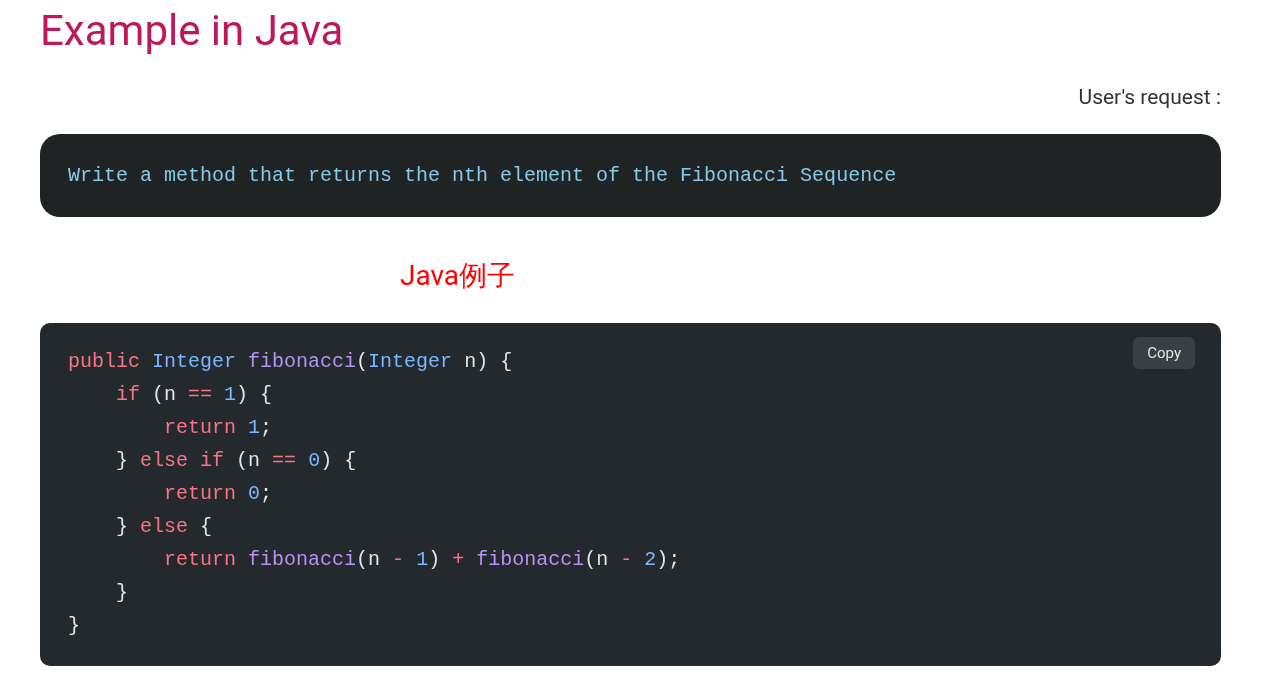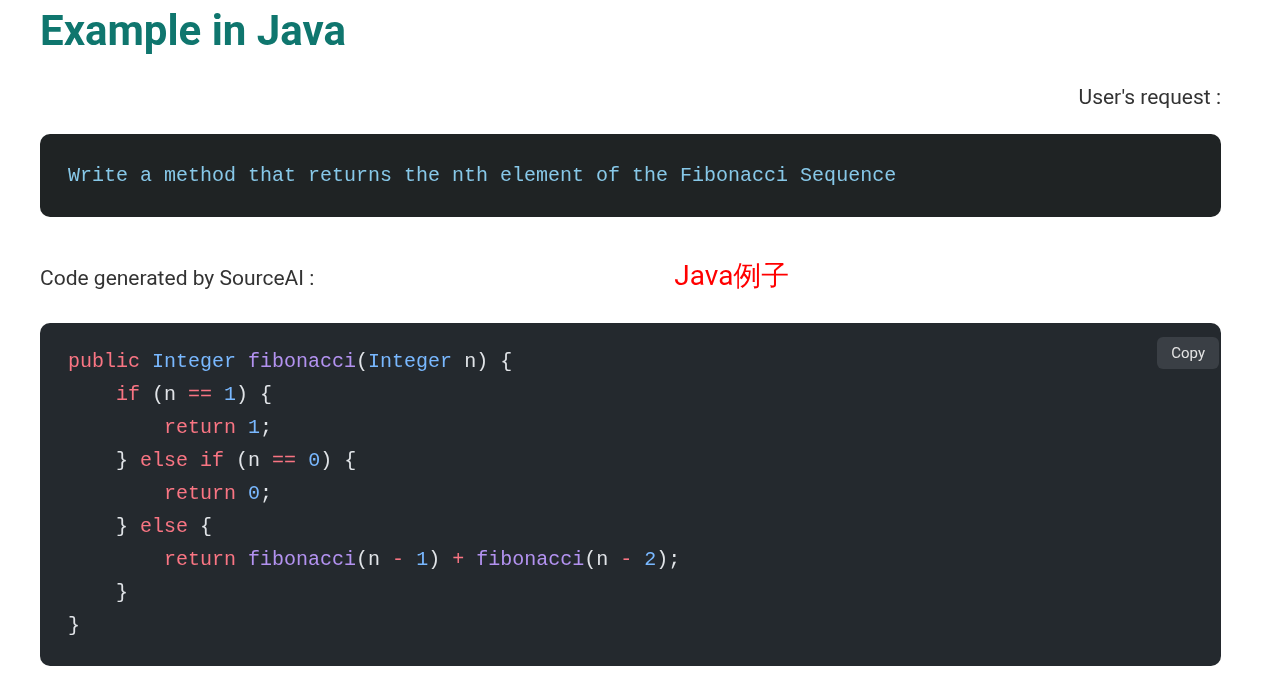--- a/index.html
+++ b/index.html
@@ -8,35 +8,35 @@
       box-sizing: border-box;
     }
     body {
       font-family: -apple-system, BlinkMacSystemFont, "Segoe UI", Roboto, sans-serif;
       background: #ffffff;
       padding: 0 40px;
       width: 1261px;
     }
     .heading {
       font-size: 42px;
-      font-weight: 700;
-      color: #0f766e;
+      font-weight: 400;
+      color: #be185d;
       margin-bottom: 30px;
       margin-top: 6px;
     }
     .label-text {
       font-size: 21px;
       color: #333333;
       margin-bottom: 25px;
       font-weight: 400;
       text-align: right;
     }
     .request-box {
       background: #1f2324;
-      border-radius: 10px;
+      border-radius: 20px;
       padding: 30px 28px;
       margin-bottom: 40px;
     }
     .request-text {
       font-family: "Consolas", "Courier New", monospace;
       font-size: 20px;
       color: #87c8e8;
       white-space: pre;
     }
     .gen-label-row {
@@ -56,21 +56,21 @@
     }
     .code-box {
       background: #24292e;
       border-radius: 10px;
       padding: 22px 28px 24px 28px;
       position: relative;
     }
     .copy-btn {
       position: absolute;
       top: 14px;
-      right: 2px;
+      right: 26px;
       background: #3a3f45;
       color: #e4e4e4;
       border: none;
       border-radius: 6px;
       padding: 7px 14px;
       font-size: 15px;
       cursor: pointer;
       font-family: inherit;
     }
     .code-content {
@@ -92,21 +92,20 @@
 
 <h1 class="heading">Example in Java</h1>
 
 <p class="label-text">User's request :</p>
 
 <div class="request-box">
   <div class="request-text">Write a method that returns the nth element of the Fibonacci Sequence</div>
 </div>
 
 <div class="gen-label-row">
-  <span class="gen-label">Code generated by SourceAI :</span>
   <span class="annotation">Java例子</span>
 </div>
 
 <div class="code-box">
   <button class="copy-btn">Copy</button>
   <div class="code-content"><span class="tok-kw">public</span> <span class="tok-type">Integer</span> <span class="tok-fn">fibonacci</span><span class="tok-punct">(</span><span class="tok-type">Integer</span><span class="tok-param"> n</span><span class="tok-punct">)</span><span class="tok-punct"> {</span>
 <span>    </span><span class="tok-kw">if</span><span class="tok-punct"> (n </span><span class="tok-kw">==</span><span> </span><span class="tok-num">1</span><span class="tok-punct">) {</span>
 <span>        </span><span class="tok-kw">return</span><span> </span><span class="tok-num">1</span><span class="tok-punct">;</span>
 <span>    </span><span class="tok-punct">}</span><span> </span><span class="tok-kw">else</span><span> </span><span class="tok-kw">if</span><span class="tok-punct"> (n </span><span class="tok-kw">==</span><span> </span><span class="tok-num">0</span><span class="tok-punct">) {</span>
 <span>        </span><span class="tok-kw">return</span><span> </span><span class="tok-num">0</span><span class="tok-punct">;</span>

